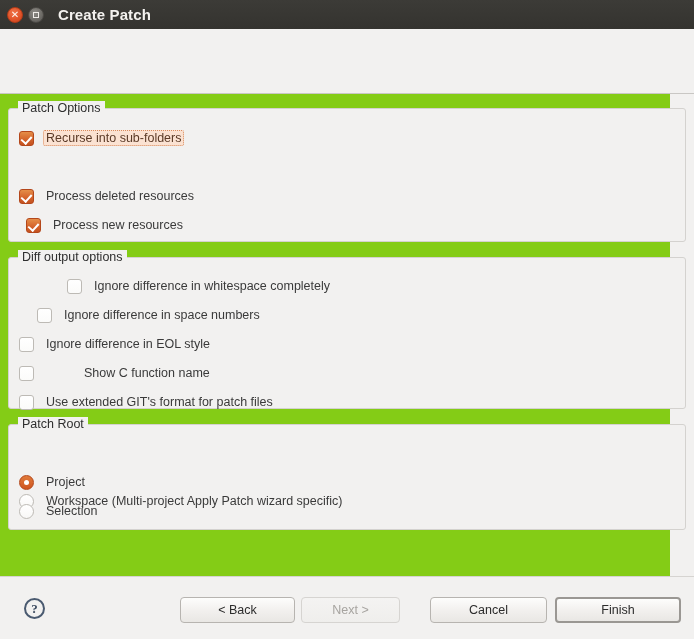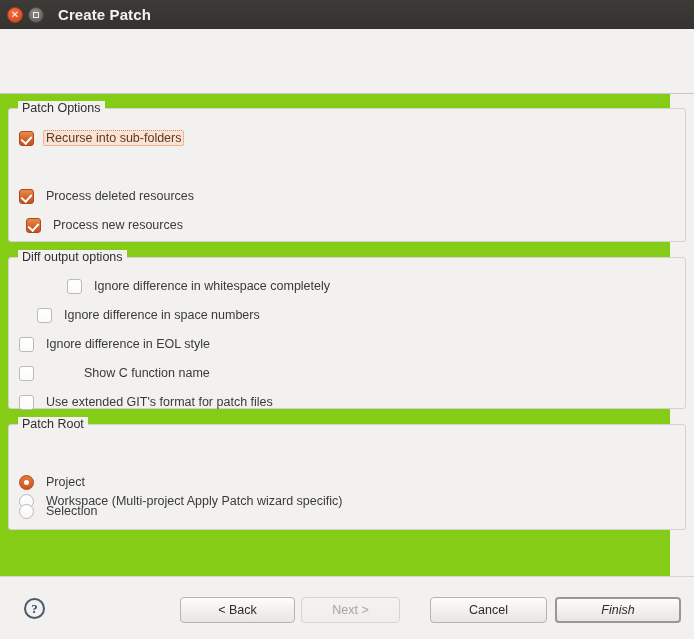--- a/index.html
+++ b/index.html
@@ -293,21 +293,21 @@
     background: linear-gradient(to bottom, #f4f3f2 0%, #efeeec 100%);
     border: 1px solid #d6d4d1;
   }
   .wbutton.default {
     border: 2px solid #9a9793;
   }
 
   .bb-back   { left: 180px; width: 115px; }
   .bb-next   { left: 301px; width: 99px; }
   .bb-cancel { left: 430px; width: 117px; }
-  .bb-finish { left: 555px; width: 126px; font-style: italic; }
+  .bb-finish { left: 555px; width: 126px; }
 </style>
 </head>
 <body>
 
 <div id="app">
 
   <div class="titlebar">
     <div class="wbtn wbtn-close">
         <span class="glyph">✕</span>
       </div>

